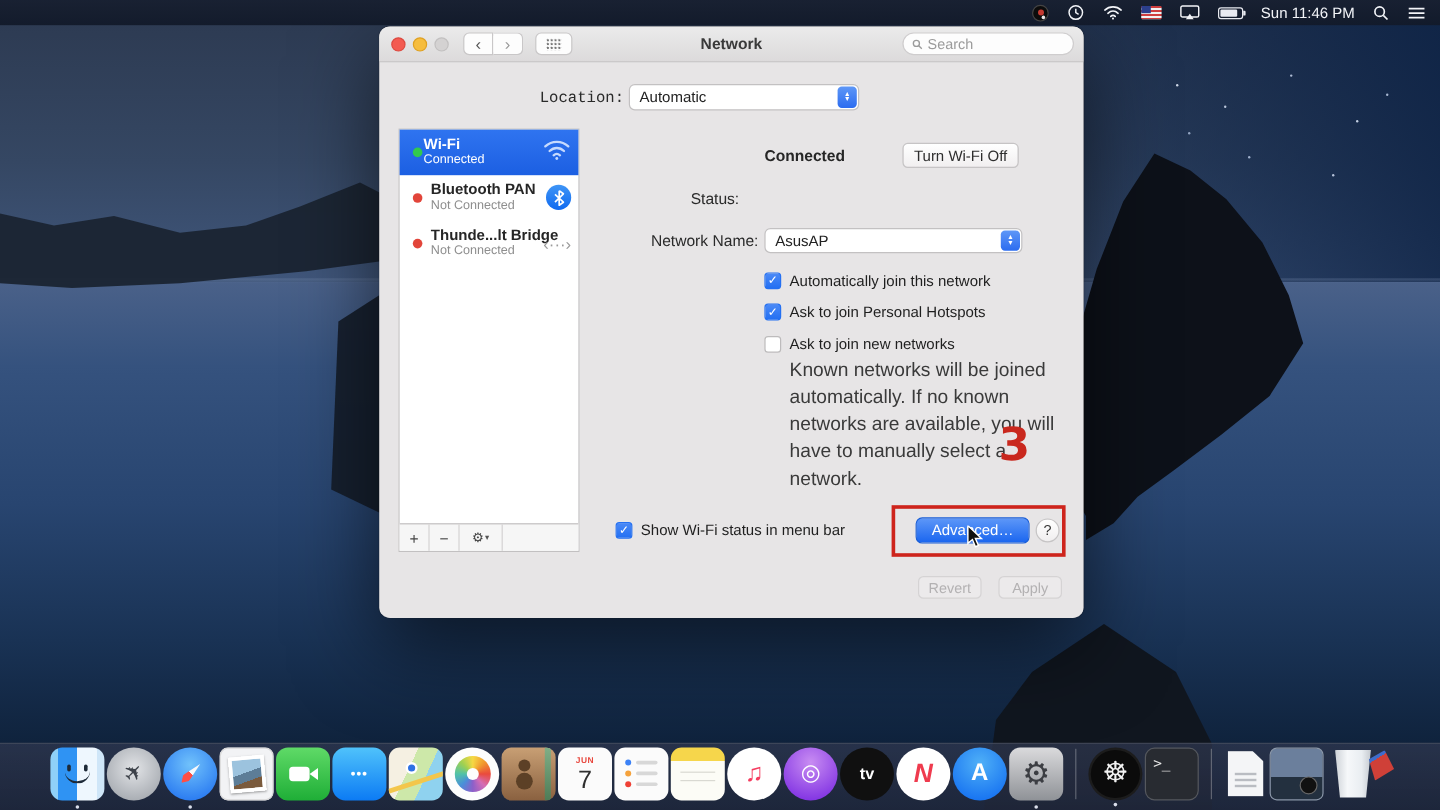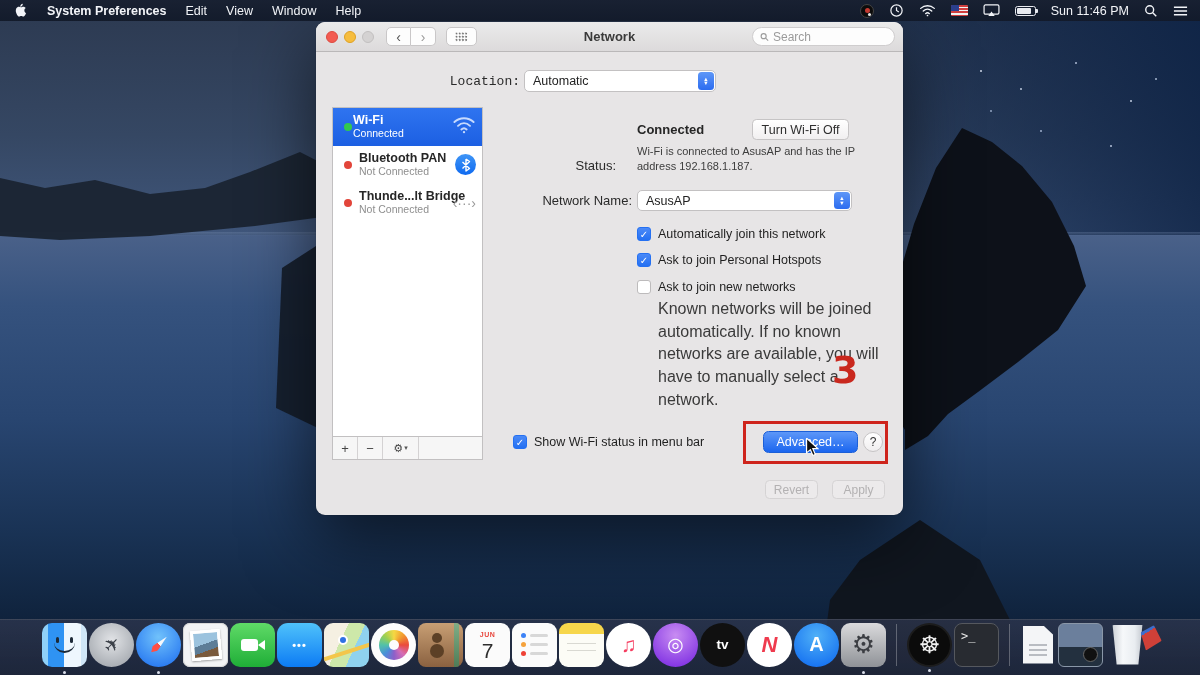--- a/index.html
+++ b/index.html
@@ -175,32 +175,20 @@
   <div class="horizon"></div>
   <svg class="terrain" width="1200" height="675" viewBox="0 0 1200 675">
     <polygon fill="#1a2432" opacity="0.95" points="0,178 45,188 95,180 150,194 205,188 250,172 300,152 335,170 348,192 330,216 255,226 150,236 60,240 0,236"></polygon>
     <polygon fill="#141c28" opacity="0.9" points="282,268 316,246 322,430 276,408"></polygon>
     <polygon fill="#0d1119" points="905,430 878,386 892,300 914,224 936,168 962,128 992,142 1022,166 1052,202 1074,246 1086,286 1058,330 1018,362 978,392 948,414 928,436 905,450"></polygon>
     <polygon fill="#10161f" points="860,560 920,520 980,560 1010,620 1010,675 820,675 830,600"></polygon>
   </svg>
 </div>
 
 <div class="menubar">
-  <div class="mb-left">
-    <div class="mb-apple">
-      <svg width="13" height="15" viewBox="0 0 24 28" fill="#f2f4f8">
-          <path d="M16.3 1.4c.2 1.4-.4 2.8-1.2 3.8-.9 1.1-2.3 1.9-3.7 1.8-.2-1.3.5-2.7 1.3-3.6.9-1 2.4-1.8 3.6-2zM21.8 9.5c-.1.1-2.6 1.5-2.6 4.5 0 3.5 3.1 4.7 3.2 4.8 0 .1-.5 1.7-1.6 3.4-1 1.5-2 2.9-3.6 2.9-1.6 0-2.1-.9-3.9-.9-1.8 0-2.4 1-3.9 1-1.6 0-2.7-1.6-3.7-3-2.1-3-3.7-8.5-1.5-12.2 1-1.8 2.9-3 4.9-3 1.6 0 3 1 4 1 .9 0 2.6-1.2 4.4-1.1.8 0 3 .3 4.3 2.6z"></path>
-        </svg>
-    </div>
-    <div class="mb-app mb-item">System Preferences</div>
-    <div class="mb-item">Edit</div>
-    <div class="mb-item">View</div>
-    <div class="mb-item">Window</div>
-    <div class="mb-item">Help</div>
-  </div>
   <div class="mb-right">
     <div class="mb-ic obs-mb"></div>
     <div class="mb-ic">
       <svg width="15" height="15" viewBox="0 0 16 16" fill="none" stroke="#f2f4f8" stroke-width="1.3">
           <circle cx="8" cy="8" r="6"></circle>
           <path d="M8 4.5 V8 L10.5 9.5"></path>
         </svg>
     </div>
     <div class="mb-ic">
       <svg width="17" height="13" viewBox="0 0 20 15" fill="none" stroke="#f2f4f8" stroke-width="1.6" stroke-linecap="round">
@@ -298,21 +286,20 @@
       <div class="sf-btn sf-gear">
           <span>⚙</span>
           <i>▾</i>
         </div>
     </div>
   </div>
 
   <div class="lbl-right" style="left:160px; top:100px;margin-top:36px;">Status:</div>
   <div class="status-val">Connected</div>
   <div class="btn turnoff-btn">Turn Wi-Fi Off</div>
-  <div class="status-desc">Wi-Fi is connected to AsusAP and has the IP address 192.168.1.187.</div>
 
   <div class="lbl-right" style="left:176px; top:171px;">Network Name:</div>
   <div class="select nn-select">
     <span>AsusAP</span>
     <span class="stepper">
       <span>▴</span>
         <span>▾</span>
     </span>
   </div>
 

